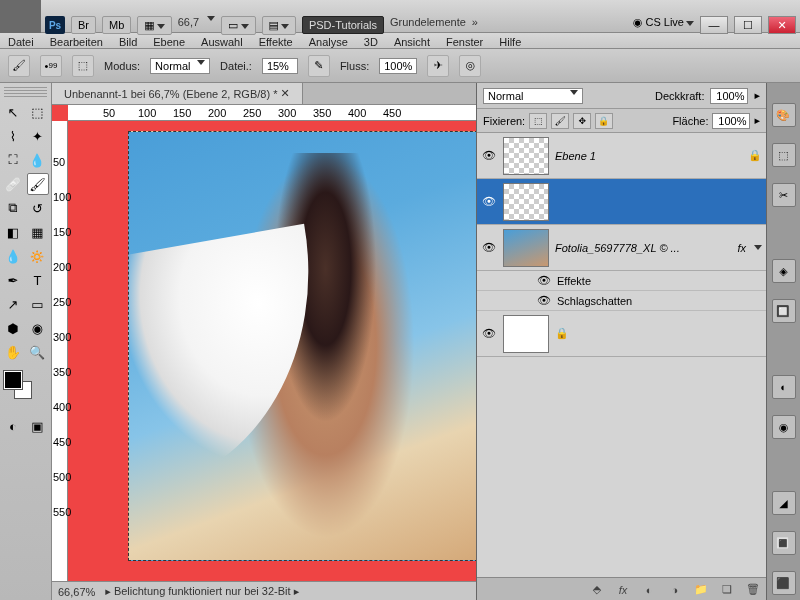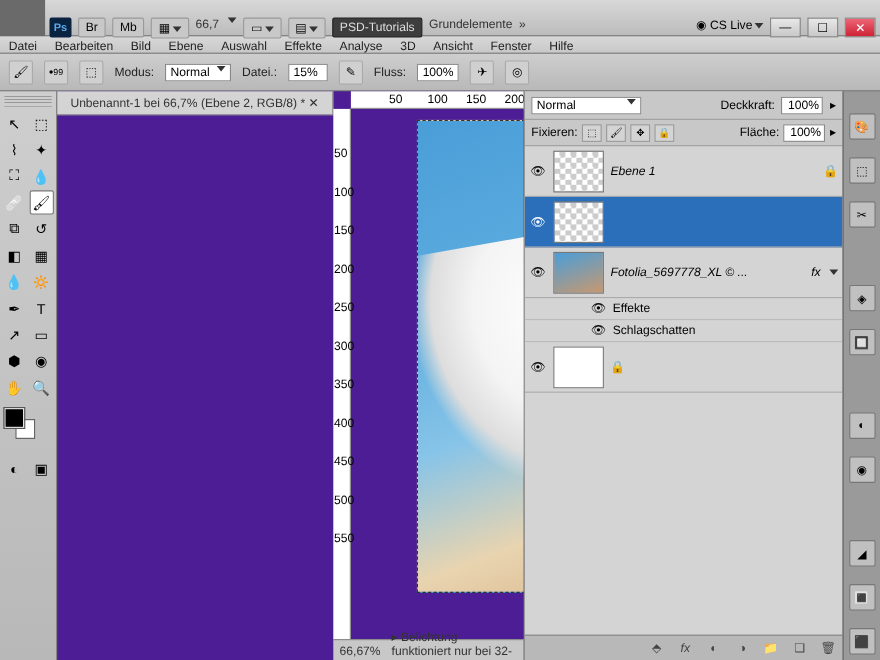--- a/index.html
+++ b/index.html
@@ -20,21 +20,21 @@
 .opt-label{color:#222;}
 .main{display:flex;height:518px;}
 .toolbox{width:52px;background:linear-gradient(#cecece,#b8b8b8);border-right:1px solid #888;display:flex;flex-direction:column;padding-top:4px;}
 .tool-handle{height:10px;background:repeating-linear-gradient(0deg,#999,#999 1px,transparent 1px,transparent 3px);margin:0 4px 4px;}
 .tool-grid{display:grid;grid-template-columns:1fr 1fr;gap:2px;padding:0 2px;}
 .tool{width:22px;height:22px;display:flex;align-items:center;justify-content:center;cursor:pointer;border-radius:2px;font-size:13px;}
 .tool.active{background:#fff;border:1px solid #777;}
 .swatches{margin:8px 4px;position:relative;height:36px;}
 .sw-fg{position:absolute;width:18px;height:18px;background:#000;border:1px solid #fff;outline:1px solid #555;}
 .sw-bg{position:absolute;left:10px;top:10px;width:18px;height:18px;background:#fff;border:1px solid #555;}
-.canvas-area{flex:1;background:#4c1d95;position:relative;display:flex;}
+.canvas-area{flex:1;background:#ef4444;position:relative;display:flex;flex-direction:column;}
 .doc-tab{height:22px;background:#b8b8b8;display:flex;align-items:center;border-bottom:1px solid #888;}
 .doc-tab-item{padding:0 12px;height:100%;display:flex;align-items:center;background:#d4d4d4;border-right:1px solid #888;color:#333;}
 .rulers{position:relative;flex:1;}
 .ruler-h{height:16px;background:#fff;border-bottom:1px solid #888;position:relative;overflow:hidden;margin-left:16px;font-size:8px;}
 .ruler-h span{position:absolute;top:2px;}
 .ruler-v{width:16px;background:#fff;border-right:1px solid #888;position:absolute;left:0;top:16px;bottom:20px;font-size:8px;}
 .ruler-v span{position:absolute;left:1px;}
 .canvas-wrap{position:absolute;left:16px;top:16px;right:0;bottom:20px;overflow:hidden;}
 .canvas{position:absolute;left:60px;top:10px;width:360px;height:430px;}
 .photo{width:100%;height:100%;background:linear-gradient(160deg,#4a9ed8 0%,#5babde 30%,#87c4e8 55%,#e8d4b0 75%,#d4a878 100%);position:relative;overflow:hidden;border:1px dashed #333;}

